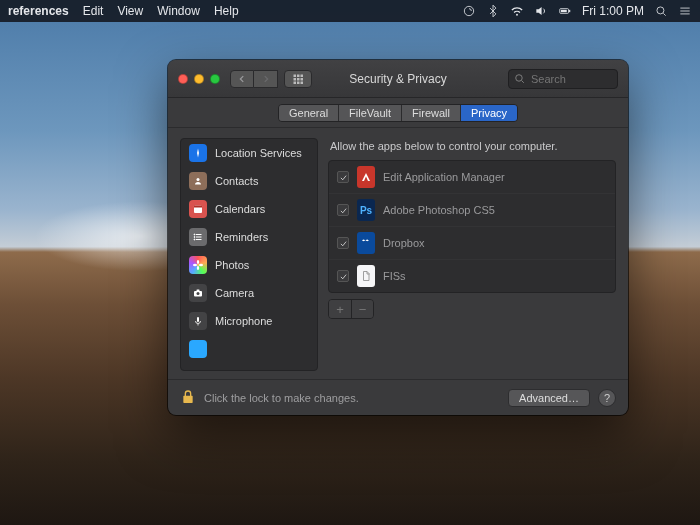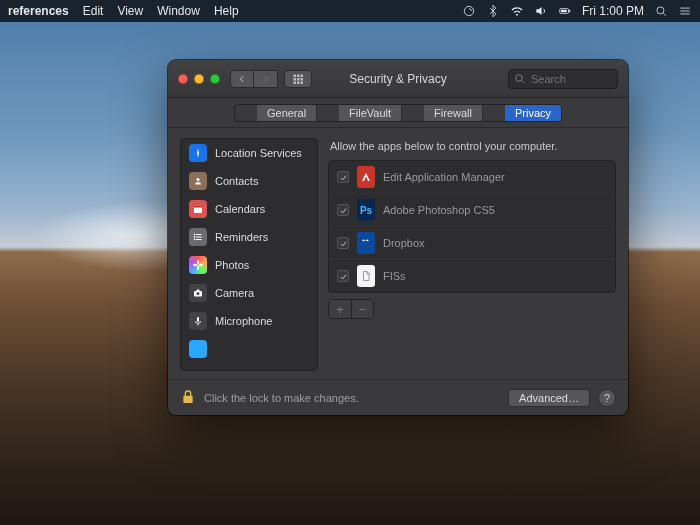--- a/index.html
+++ b/index.html
@@ -60,21 +60,21 @@
   .searchwrap { margin-left:auto; margin-right:10px; position:relative; }
   .searchwrap input {
     width:110px; height:20px; background:#2d2d2f; border:1px solid #1f1f21;
     border-radius:4px; color:#bbb; font-size:11px; padding:0 6px 0 22px; outline:none;
   }
   .searchwrap .sicon{position:absolute;left:5px;top:3px;width:13px;height:13px;}
   .searchwrap .sicon svg{width:13px;height:13px;stroke:#888;fill:none;stroke-width:1.6;}
 
   .tabsrow { height:30px; flex:0 0 30px; display:flex; justify-content:center; align-items:center; background:#3a3a3c; border-bottom:1px solid #2b2b2d;}
   .segment { display:flex; border:1px solid #232325; border-radius:4px; overflow:hidden; height:18px;}
-  .segbtn { padding:0 10px; font-size:11px; background:#555557; color:#ddd; display:flex; align-items:center; border-right:1px solid #2b2b2d;margin-left:22px;}
+  .segbtn { padding:0 10px; font-size:11px; background:#555557; color:#ddd; display:flex; align-items:center; border-right:1px solid #2b2b2d;}
   .segbtn:last-child{border-right:none;}
   .segbtn.active { background:#2a66c8; color:#fff; }
 
   .content { flex:1; display:flex; padding:10px 12px 8px 12px; gap:10px; min-height:0;}
 
   .sidebar { width:138px; background:#2d2d2f; border:1px solid #232325; border-radius:4px; overflow-y:auto; }
   .sbitem { display:flex; align-items:center; gap:8px; padding:5px 8px; color:#ddd; font-size:11px;}
   .sbitem.selected { background:#4b4b4d; }
   .sbicon { width:18px; height:18px; border-radius:4px; display:flex; align-items:center; justify-content:center; flex:0 0 18px;}
   .sbicon svg { width:12px; height:12px; }

